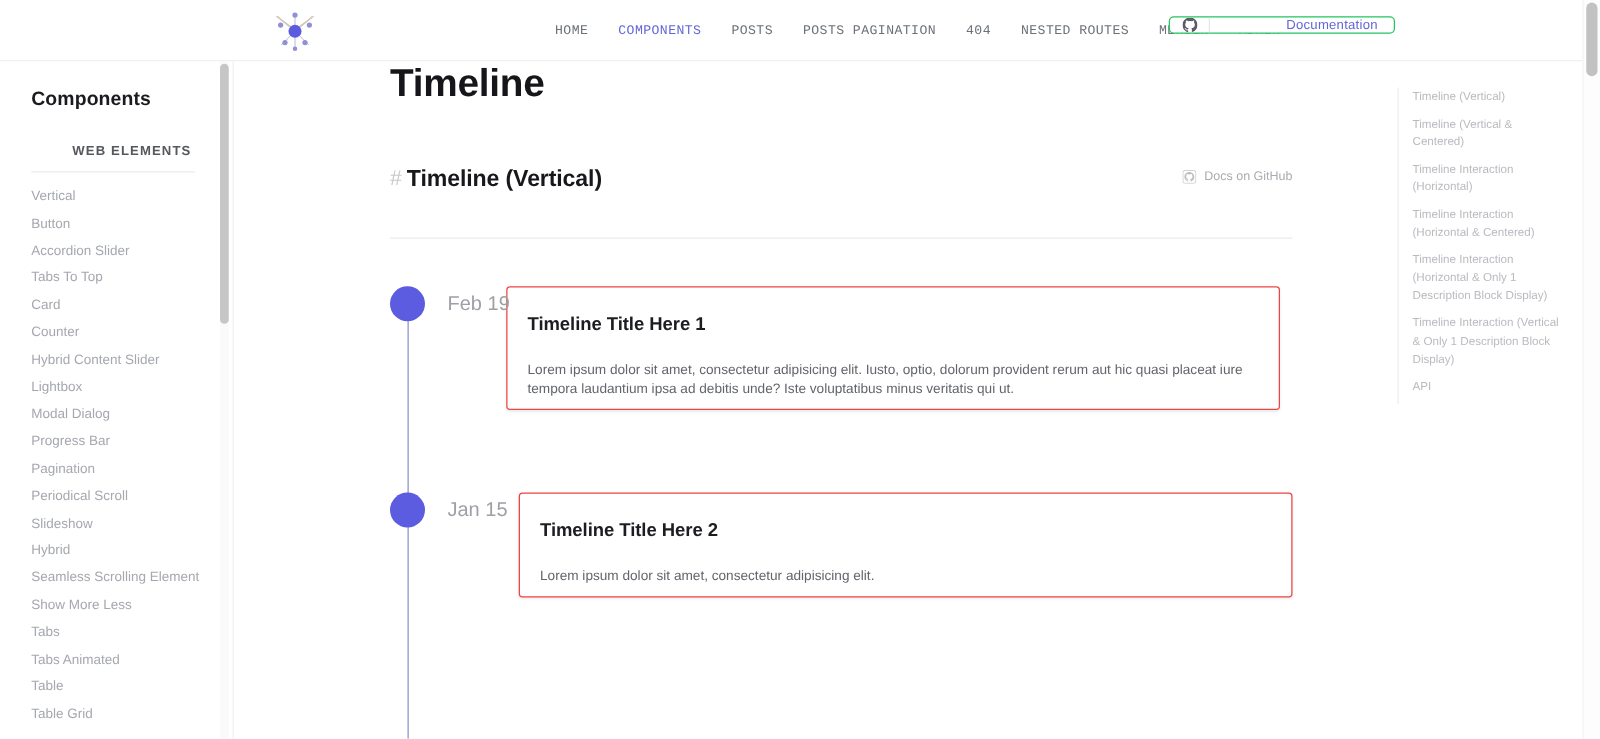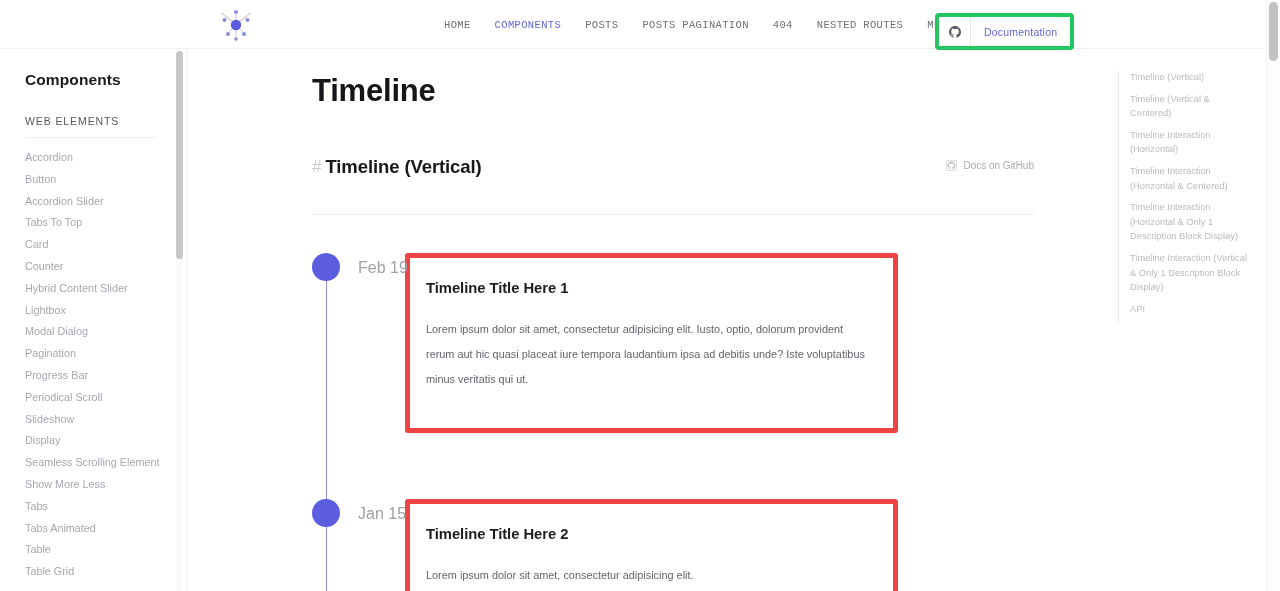--- a/index.html
+++ b/index.html
@@ -32,23 +32,24 @@
   }
   .nav-item {
     font-size: 10.5px; letter-spacing: .35px;
     color: #6b7177; text-transform: uppercase;
     padding: 6px 12px; cursor: pointer; white-space: nowrap;
     font-weight: 400;
   }
   .nav-item.active { color: #6366d8; }
   .doc-btn {
     position: absolute; left: 935px; top: 13px;
-    height: 37px; display: flex; align-items: stretch;
-    border: 4px solid #22c55e; border-radius: 4px; overflow: hidden;
+    height: 14px; display: flex; align-items: stretch;
+    border: 1px solid #22c55e; border-radius: 4px; overflow: hidden;
     background: #fff;
+    gap: 48px;
   }
   .doc-btn .gh {
     width: 32px; display: flex; align-items: center; justify-content: center;
     border-right: 1px solid #e6e6ec;
   }
   .doc-btn .lbl {
     display: flex; align-items: center; padding: 0 13px;
     font-size: 10.5px; color: #6366d8; letter-spacing: .2px; white-space: nowrap;
   }
 
@@ -59,23 +60,24 @@
     background: #ffffff;
     border-right: 1px solid #f1f1f3;
     overflow: hidden;
   }
   .sidebar-inner { padding: 22px 0 0 25px; }
   .sb-title {
     font-size: 15.5px; font-weight: bold; color: #1b1b1f;
     letter-spacing: .1px; margin-bottom: 26px;
   }
   .sb-group {
-    font-size: 10.5px; font-weight: normal; color: #55585d;
+    font-size: 10.5px; font-weight: bold; color: #55585d;
     letter-spacing: .9px; text-transform: uppercase;
     padding-bottom: 10px;
+    text-align: center;
   }
   .sb-divider {
     width: 131px; height: 1px; background: #ececef; margin-bottom: 9px;
   }
   .sb-item {
     font-size: 10.8px; color: #a5a8ae; line-height: 21.8px;
     cursor: pointer; white-space: nowrap;
   }
   .sb-scroll {
     position: absolute; right: 3px; top: 0px;
@@ -89,21 +91,21 @@
 
   
   .main {
     position: absolute; left: 188px; top: 49px;
     width: 1074px; height: 542px;
     background: #ffffff; overflow: hidden;
   }
   .doc-body { position: relative; padding: 0 0 0 124px; }
   .page-title {
     font-size: 31px; font-weight: bold; color: #16161a;
-    letter-spacing: -.2px; margin-top: 24px;
+    letter-spacing: -.2px; 
   }
   .section-head {
     margin-top: 47px; display: flex; align-items: center;
     position: relative; width: 722px;
   }
   .hash { color: #c9cace; font-size: 17px; margin-right: 4px; font-weight: 400; }
   .section-title {
     font-size: 18.5px; font-weight: bold; color: #18181c; letter-spacing: -.1px;
   }
   .gh-link {
@@ -115,42 +117,42 @@
     width: 722px; height: 1px; background: #ececed; margin-top: 36px;
   }
 
   
   .timeline { position: relative; margin-top: 38px; width: 722px; }
   .tl-line {
     position: absolute; left: 14px; top: 10px; width: 1.4px;
     height: 560px; background: #8f90c9;
   }
   .tl-row { position: relative; display: flex; align-items: flex-start; }
-  .tl-row + .tl-row { margin-top: 66px; }
+  .tl-row + .tl-row { margin-top: 66px; justify-content: flex-end; }
   .tl-dot {
     position: absolute; left: 0px; top: 0px;
     width: 28px; height: 28px; border-radius: 50%;
     background: #5c5ce0; z-index: 2;
   }
   .tl-date {
     position: absolute; left: 46px; top: 6px;
     font-size: 16px; color: #9ea0a6; white-space: nowrap;
   }
   .tl-card {
-    margin-left: 93px; width: 493px;
-    background: #fff; border: 5px solid #ef4444; border-radius: 3px;
+    margin-left: 93px; width: 619px;
+    background: #fff; border: 1px solid #ef4444; border-radius: 3px;
     box-shadow: 0 1px 3px rgba(0,0,0,0.055), 0 1px 1px rgba(0,0,0,0.03);
-    padding: 22px 20px 36px 16px;
+    padding: 22px 20px 8px 16px;
   }
   .tl-card-title {
     font-size: 14.8px; font-weight: bold; color: #1c1c21;
     letter-spacing: -.05px; margin-bottom: 21px;
   }
   .tl-card-desc {
-    font-size: 10.9px; color: #62656b; line-height: 25px;
+    font-size: 10.9px; color: #62656b; line-height: 15px;
     max-width: 587px;
   }
 
   
   .toc {
     position: absolute; left: 1118px; top: 70px;
     width: 130px; padding-left: 11px;
     border-left: 1px solid #ededee;
     z-index: 20;
   }
@@ -226,34 +228,34 @@
       <div class="lbl">Documentation</div>
     </div>
   </div>
 
   <div class="sidebar">
     <div class="sidebar-inner">
       <div class="sb-title">Components</div>
       <div class="sb-group">WEB ELEMENTS</div>
       <div class="sb-divider"></div>
 
-      <div class="sb-item">Accordion</div>
+      <div class="sb-item">Vertical</div>
       <div class="sb-item">Button</div>
       <div class="sb-item">Accordion Slider</div>
       <div class="sb-item">Tabs To Top</div>
       <div class="sb-item">Card</div>
       <div class="sb-item">Counter</div>
       <div class="sb-item">Hybrid Content Slider</div>
       <div class="sb-item">Lightbox</div>
       <div class="sb-item">Modal Dialog</div>
+      <div class="sb-item">Progress Bar</div>
       <div class="sb-item">Pagination</div>
-      <div class="sb-item">Progress Bar</div>
       <div class="sb-item">Periodical Scroll</div>
       <div class="sb-item">Slideshow</div>
-      <div class="sb-item">Display</div>
+      <div class="sb-item">Hybrid</div>
       <div class="sb-item">Seamless Scrolling Element</div>
       <div class="sb-item">Show More Less</div>
       <div class="sb-item">Tabs</div>
       <div class="sb-item">Tabs Animated</div>
       <div class="sb-item">Table</div>
       <div class="sb-item">Table Grid</div>
     </div>
 
     <div class="sb-scroll">
       <div class="track"></div>

